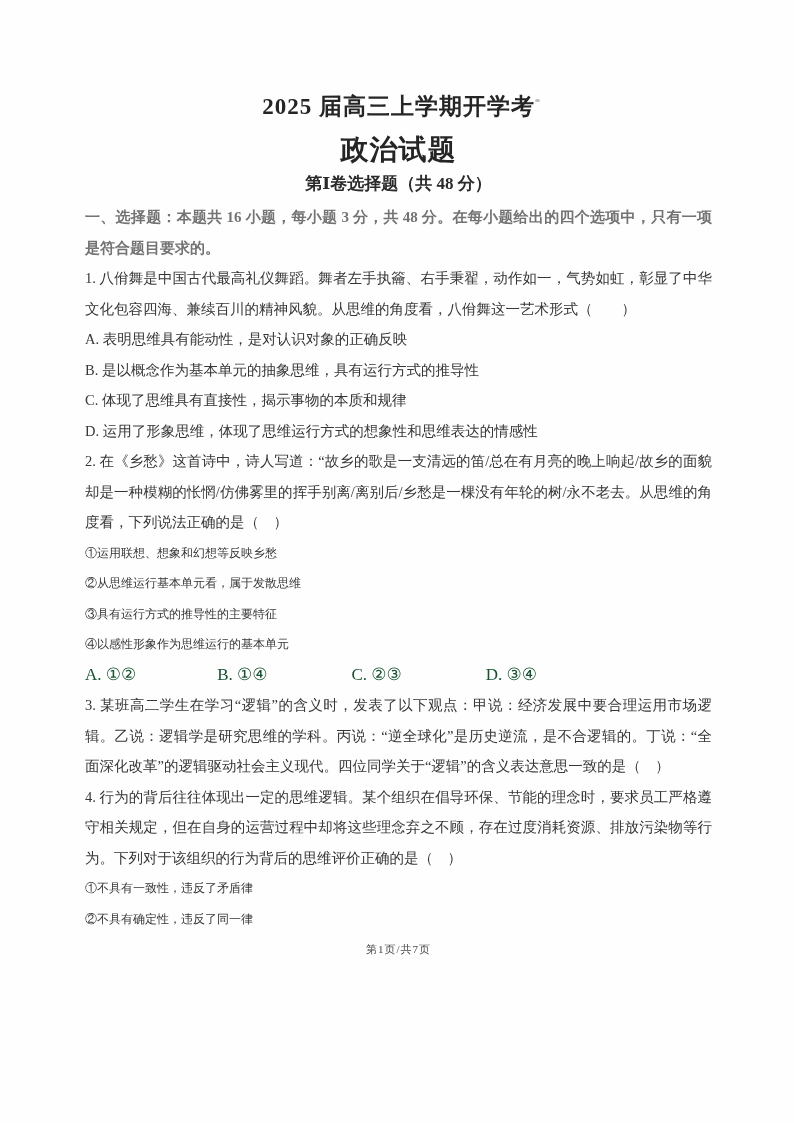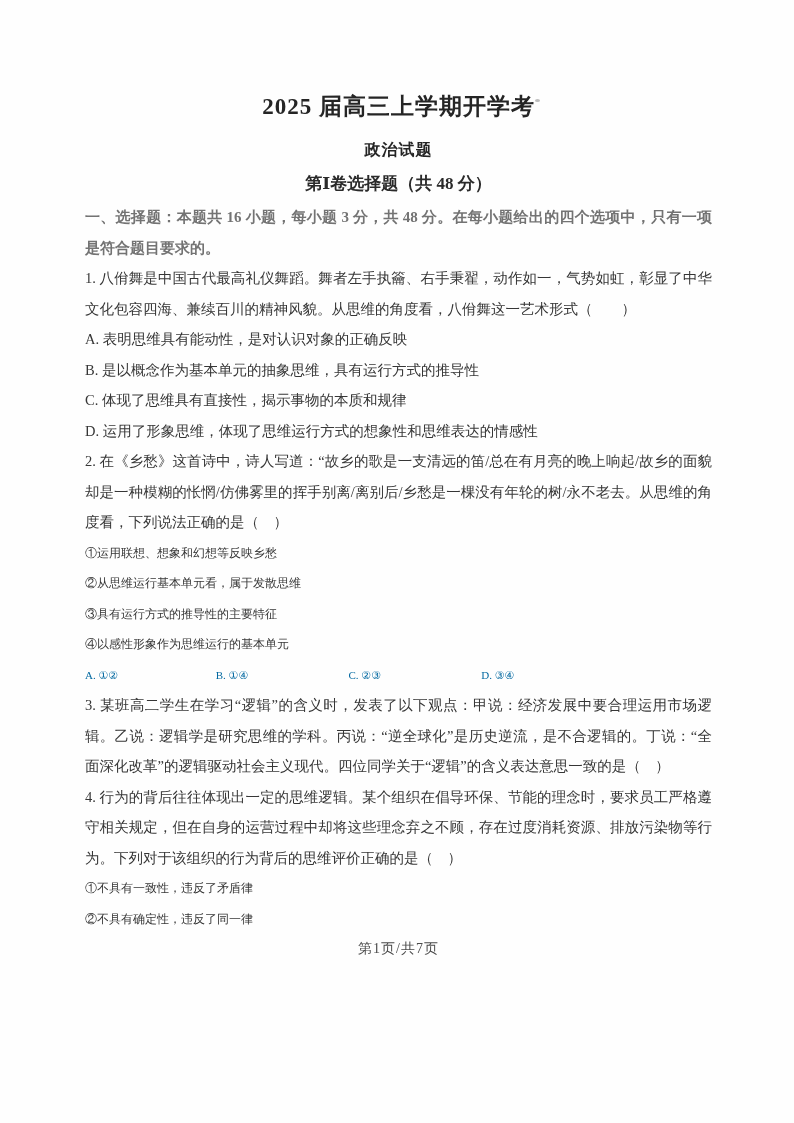--- a/index.html
+++ b/index.html
@@ -20,21 +20,21 @@
   }
   .center { text-align: center; }
   .title-main {
     font-size: 23px;
     font-weight: bold;
     line-height: 30px;
     color: #252525;
     letter-spacing: 1px;
   }
   .title-sub {
-    font-size: 16px;
+    font-size: 28px;
     font-weight: bold;
     line-height: 28px;
     margin-top: 14px;
     color: #252525;
     letter-spacing: 1px;
   }
   .exam-info {
     font-size: 17px;
     font-weight: bold;
     line-height: 24px;
@@ -66,31 +66,31 @@
     font-size: 14.5px;
     line-height: 30.5px;
     color: #363636;
   }
   .item-line {
     font-size: 12px;
     line-height: 30.5px;
     color: #363636;
   }
   .opt-row {
-    font-size: 11px;
+    font-size: 17px;
     line-height: 30.5px;
-    color: #0369a1;
+    color: #14532d;
     white-space: nowrap;
   }
   .opt-row .opt-col { display: inline-block; }
   .opt-row .w1 { width: 128px; }
   .opt-row .w2 { width: 130px; }
   .opt-row .w3 { width: 130px; }
   .footer {
-    font-size: 14px;
+    font-size: 11px;
     line-height: 30px;
     color: #4a4a4a;
     text-align: center;
     letter-spacing: 1px;
   }
   .artifact-dot {
     position: absolute;
     left: 535px;
     top: 99px;
     width: 5px;

